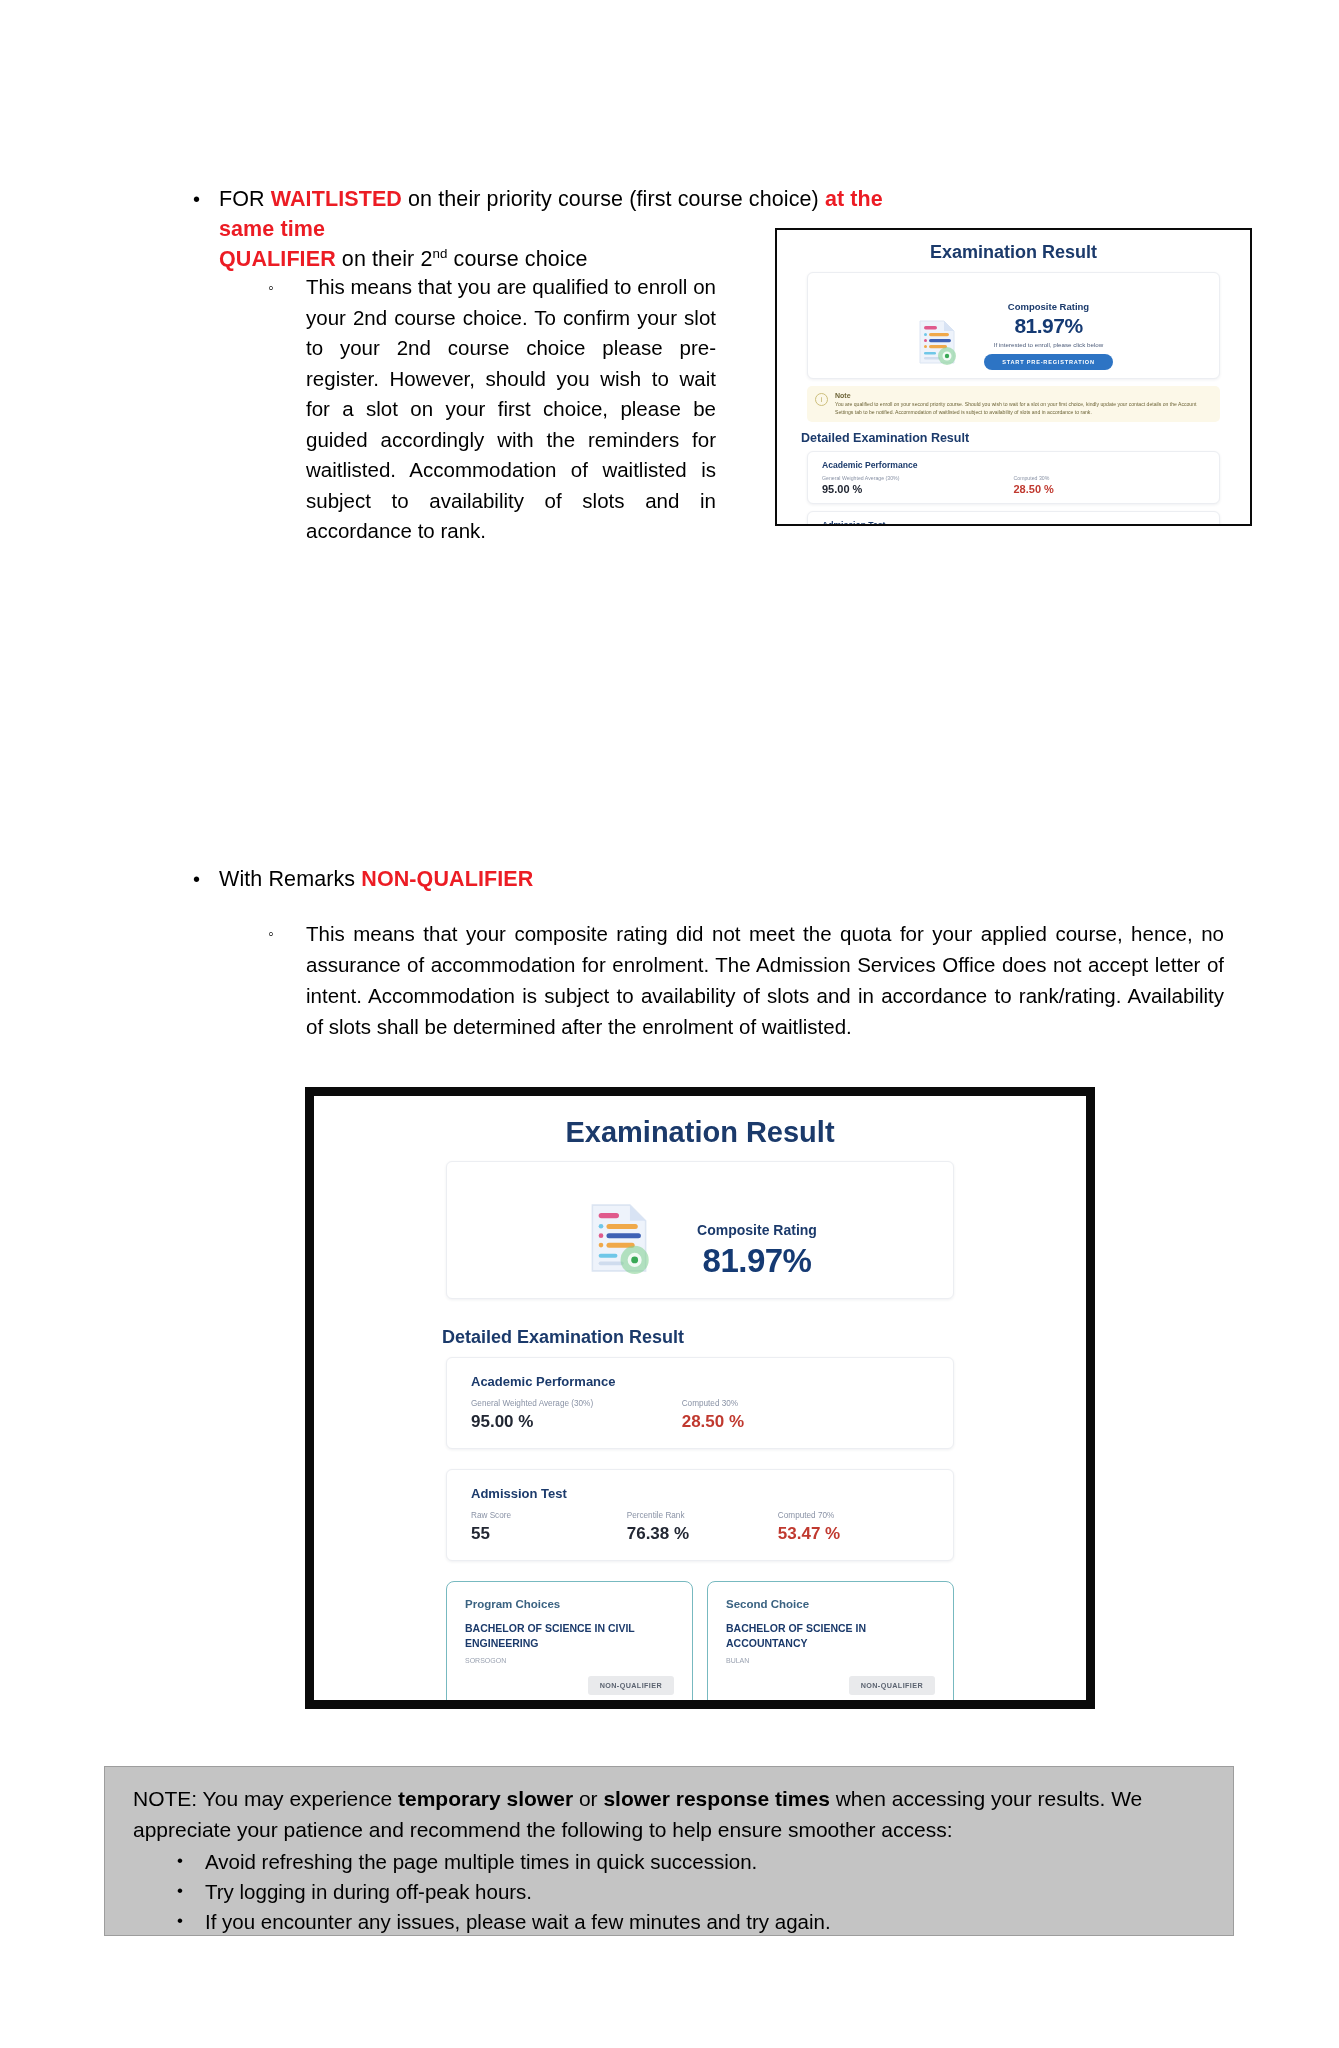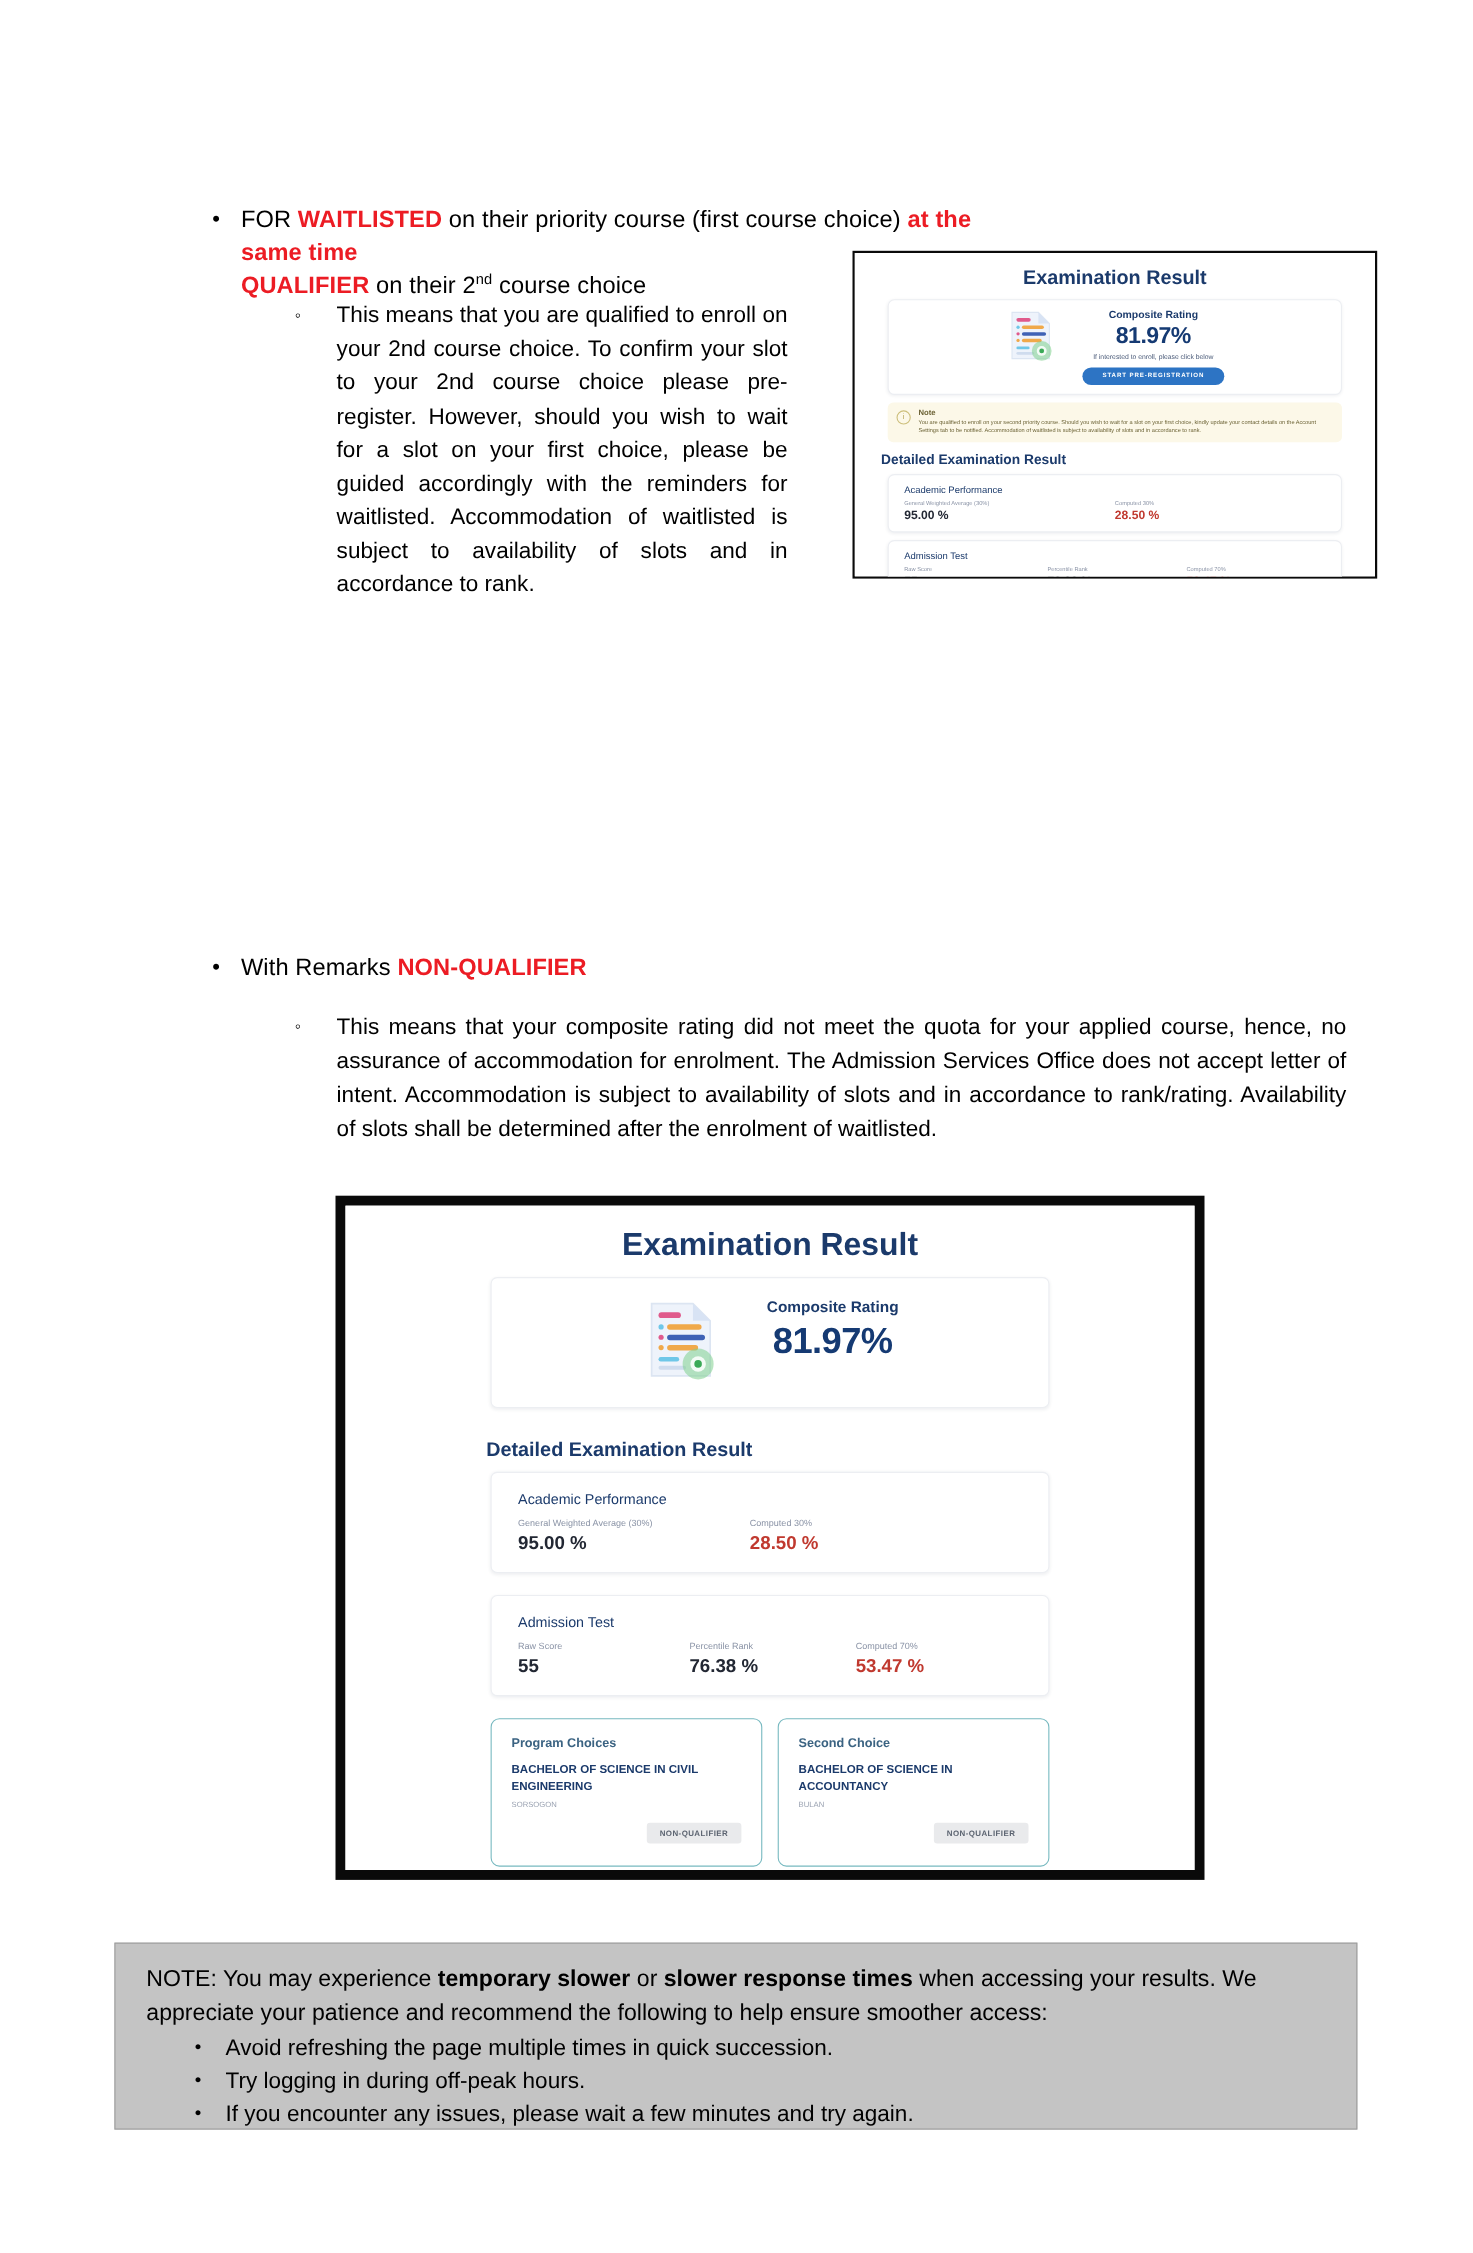--- a/index.html
+++ b/index.html
@@ -120,22 +120,23 @@
   }
   .panel {
     background: #ffffff;
     border: 1px solid #eceef2;
     border-radius: 6px;
     box-shadow: 0 1px 3px rgba(30,40,70,0.07);
     box-sizing: border-box;
   }
   .composite-row {
     display: flex;
-    align-items: flex-start;
+    align-items: flex-end;
     justify-content: center;
+    margin-top: 20px;
   }
   .doc-illu { position: relative; }
   .composite-block { text-align: center; }
   .composite-label { color: #1b3a6b; font-weight: bold; }
   .composite-value { color: #153a73; font-weight: bold; letter-spacing: -0.5px; }
   .composite-hint { color: #4a5a78; }
   .prereg-btn {
     display: inline-block;
     background: #2d74c4;
     color: #ffffff;
@@ -155,21 +156,21 @@
     border: 1px solid #cdbf7c;
     border-radius: 50%;
     color: #b7a659;
     text-align: center;
     flex: none;
   }
   .note-title { color: #6d6437; font-weight: bold; }
   .note-text { color: #6d6437; }
 
   .section-head { color: #1b3a6b; font-weight: bold; }
-  .sub-head { color: #1b3a6b; font-weight: normal; }
+  .sub-head { color: #1b3a6b; font-weight: bold; }
   .metric-label { color: #8a93a6; }
   .metric-value { color: #222733; font-weight: bold; }
   .metric-value.accent { color: #c0392f; }
 
   .choice-card {
     border: 1px solid #77b9c0;
     border-radius: 8px;
     background: #ffffff;
     box-sizing: border-box;
     position: relative;

